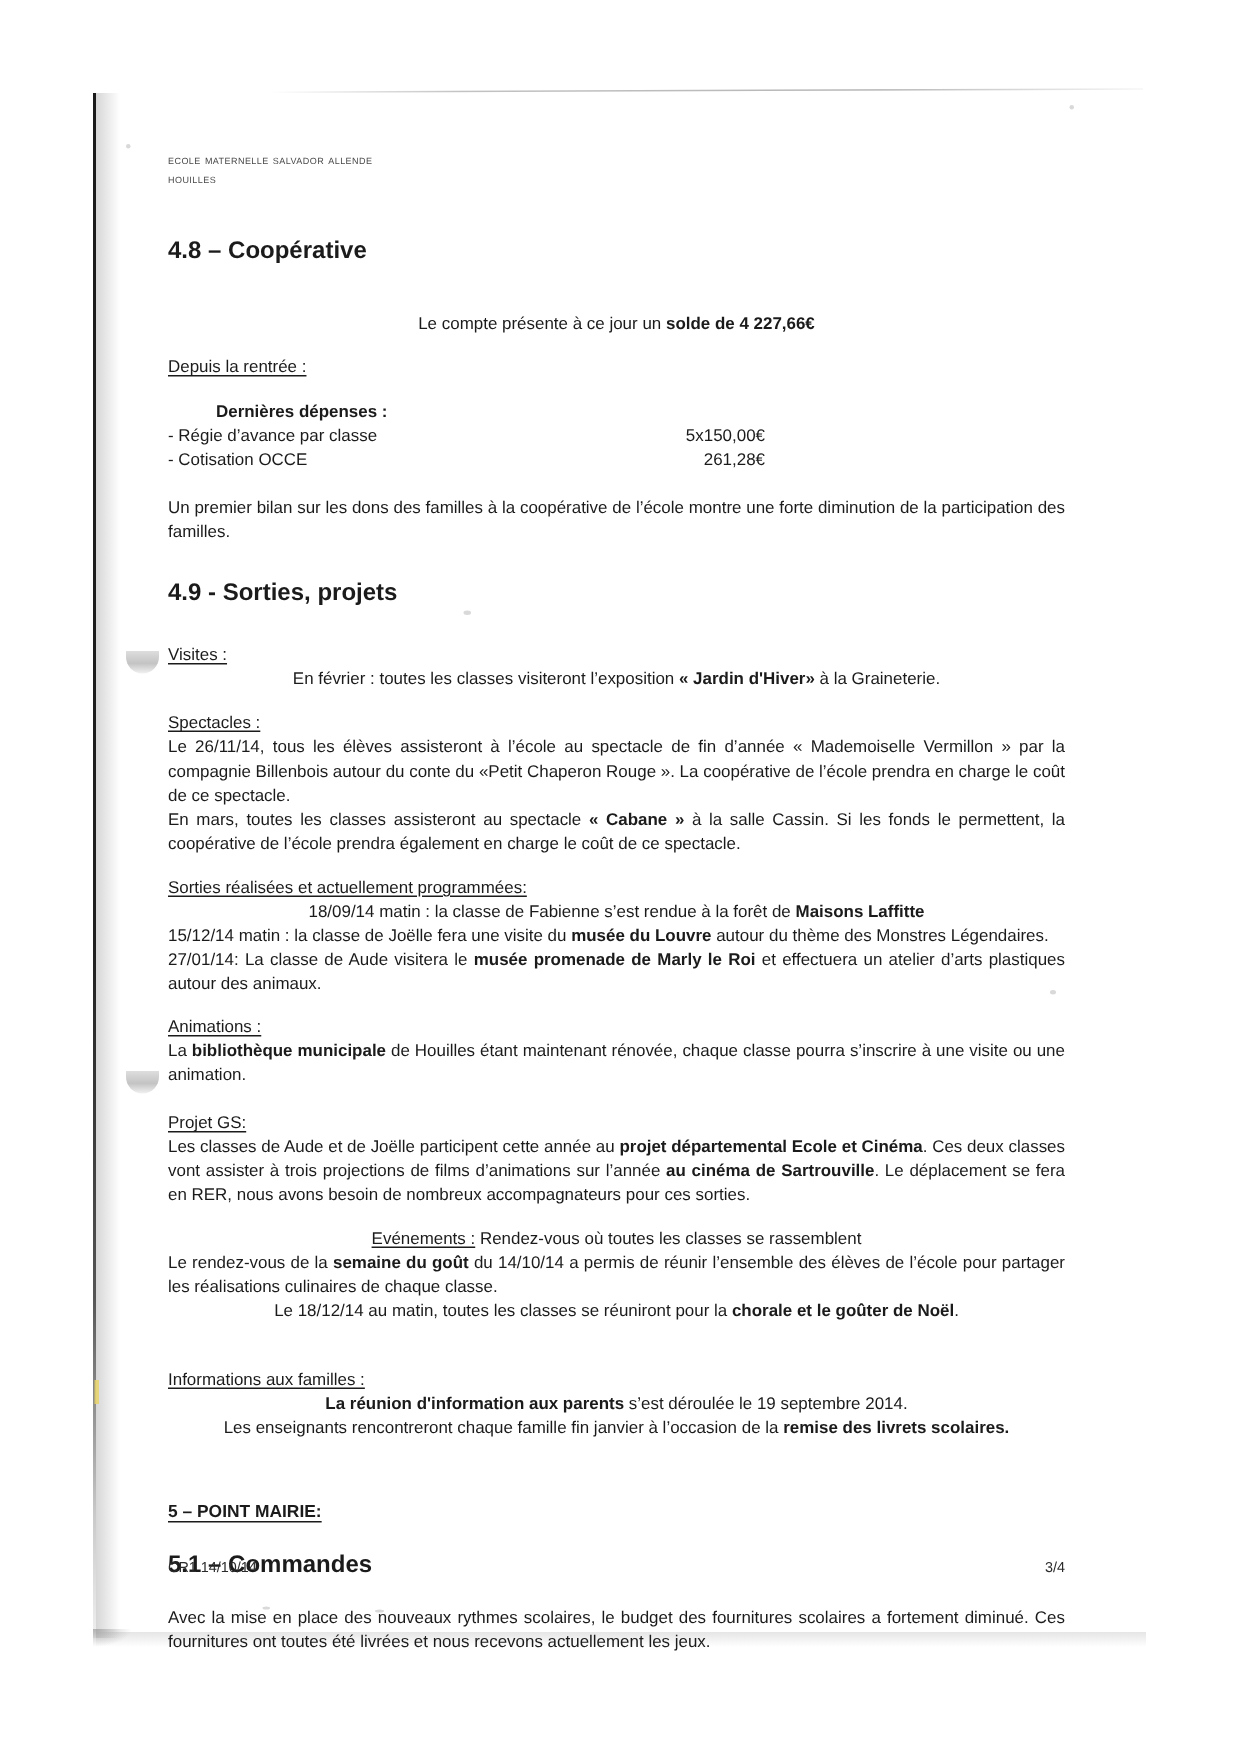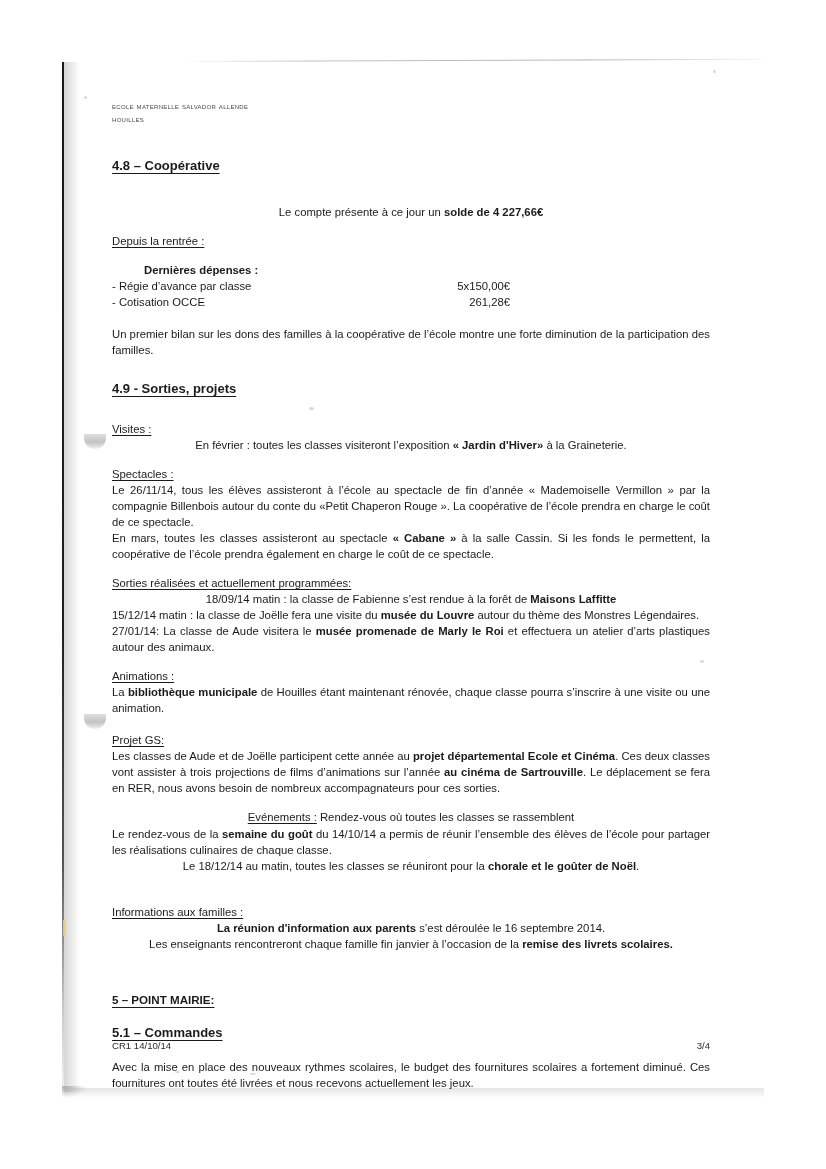--- a/index.html
+++ b/index.html
@@ -121,22 +121,21 @@
     letter-spacing: .3px;
     color: #4a4a4a;
     line-height: 1.52;
     font-variant: small-caps;
     text-transform: lowercase;
   }
   .letterhead .lh-line { display: block; }
 
   .h-section {
     font-weight: bold;
-    font-size: 13px;
-    text-decoration: underline;
+    font-size: 16px;
     text-underline-offset: 2.5px;
   }
   .h-major {
     font-weight: bold;
     font-size: 11.6px;
     text-decoration: underline;
     text-underline-offset: 2.5px;
   }
   .sub-underline {
     text-decoration: underline;
@@ -292,21 +291,21 @@
       <span>Le rendez-vous de la </span><b>semaine du goût</b><span> du 14/10/14 a permis de réunir l’ensemble des élèves de l’école pour partager les réalisations culinaires de chaque classe.</span>
     </p>
     <p class="para noj">
       <span>Le 18/12/14 au matin, toutes les classes se réuniront pour la </span><b>chorale et le goûter de Noël</b><span>.</span>
     </p>
 
     <div class="sp-30"></div>
 
     <div class="sub-underline">Informations aux familles :</div>
     <p class="para noj">
-      <b>La réunion d'information aux parents</b><span> s’est déroulée le 16 septembre 2014.</span>
+      <b>La réunion d'information aux parents</b><span> s’est déroulée le 19 septembre 2014.</span>
     </p>
     <p class="para noj">
       <span>Les enseignants rencontreront chaque famille fin janvier à l’occasion de la </span><b>remise des livrets scolaires.</b>
     </p>
 
     <div class="sp-30"></div>
     <div class="sp-10"></div>
 
     <div class="h-major">5 – POINT MAIRIE:</div>
     <div class="sp-16"></div>

